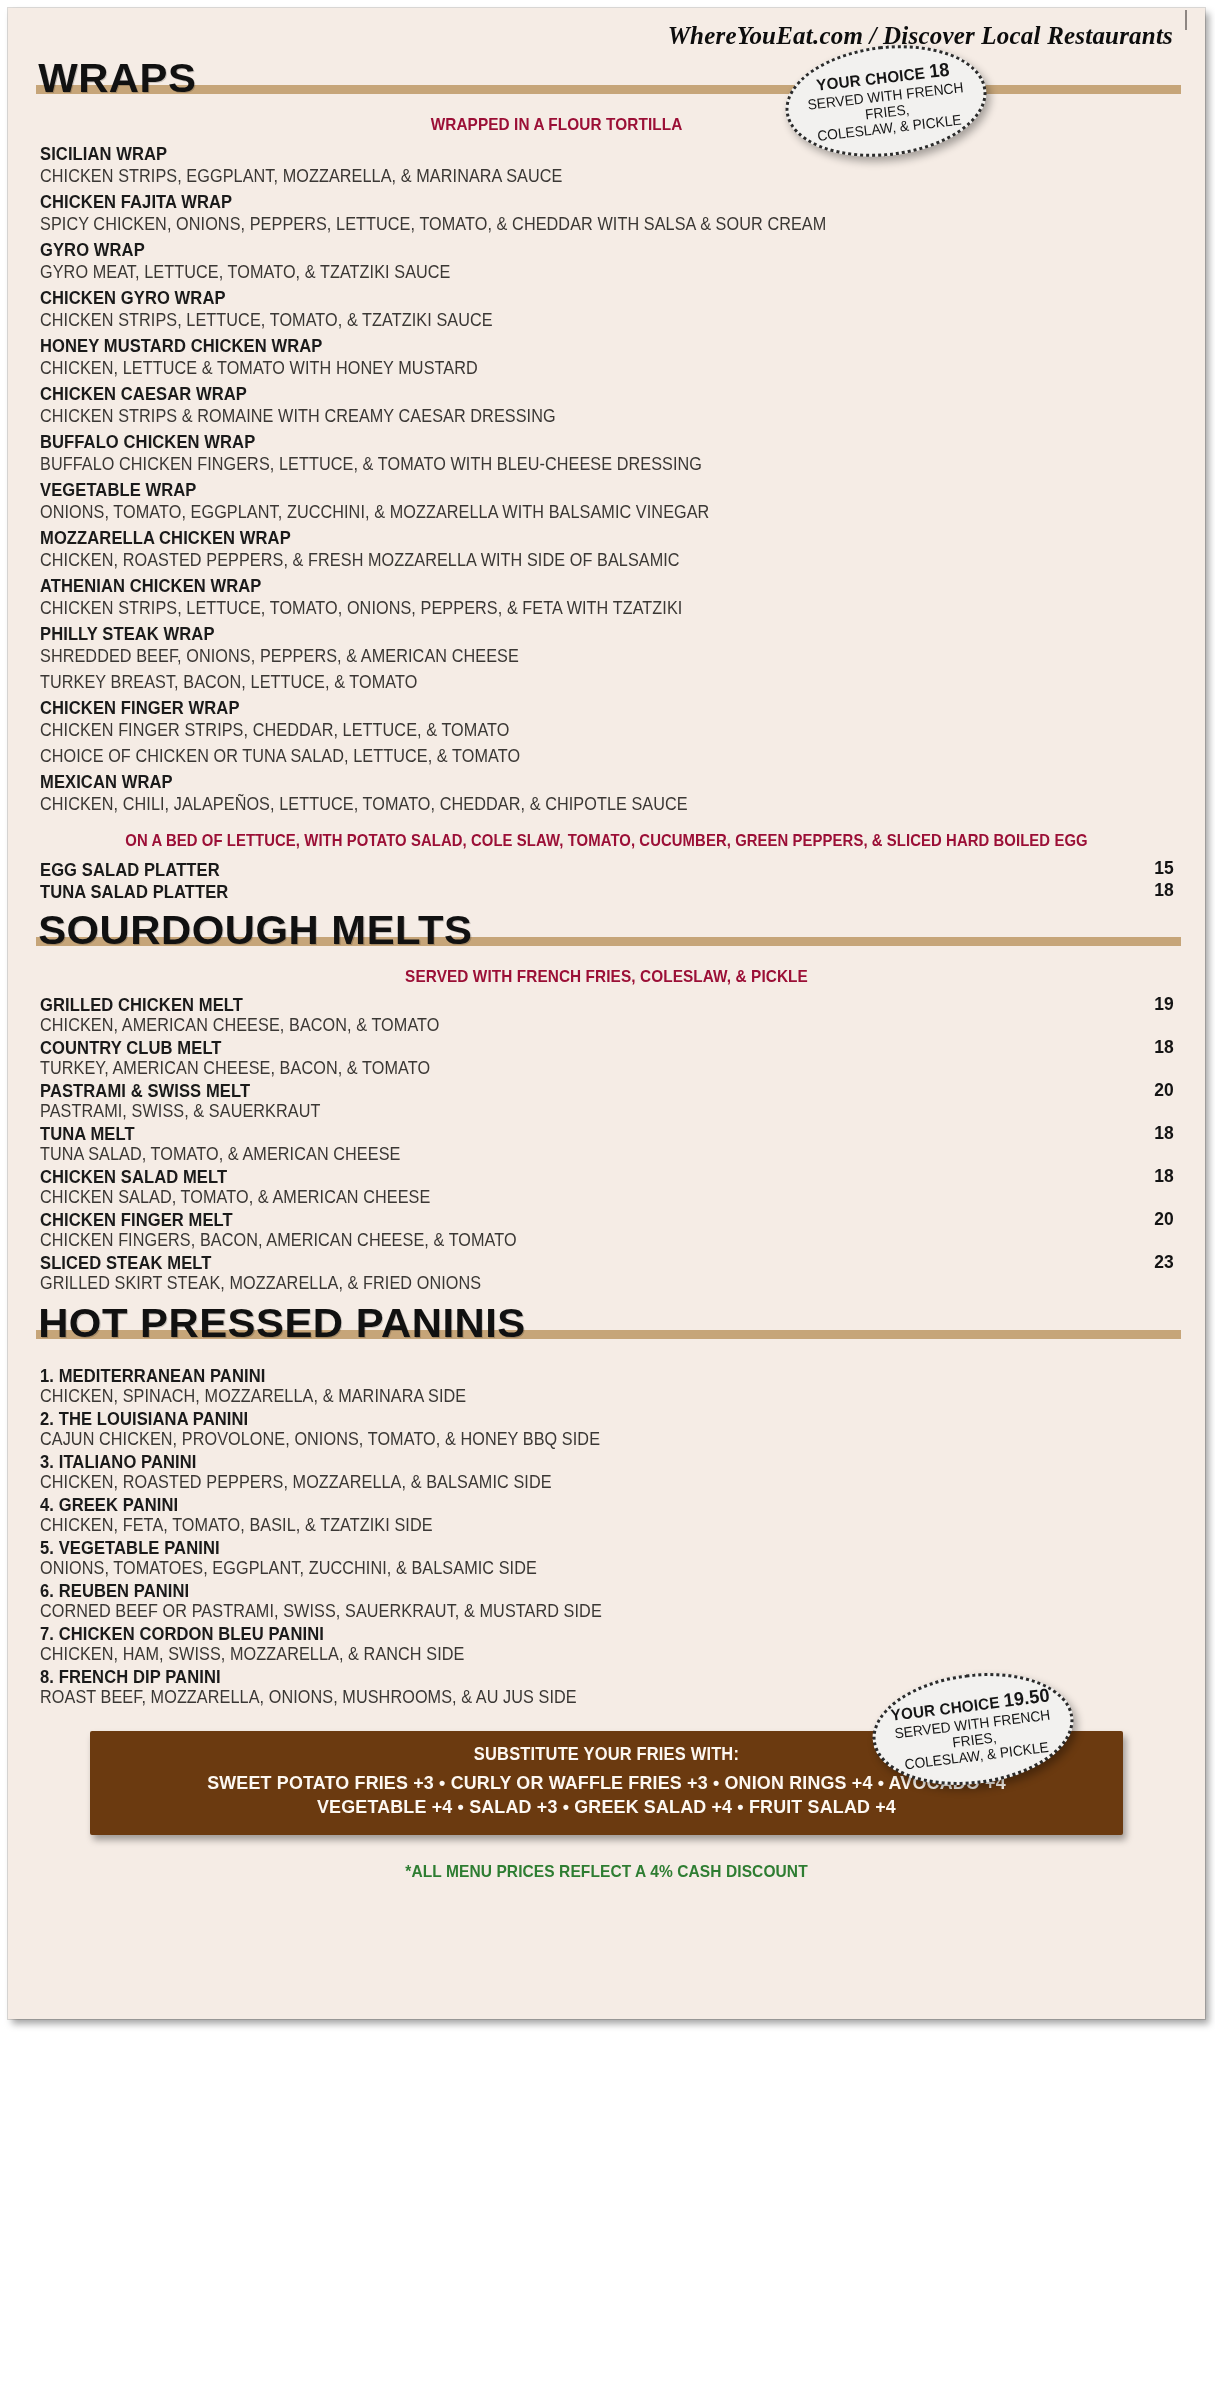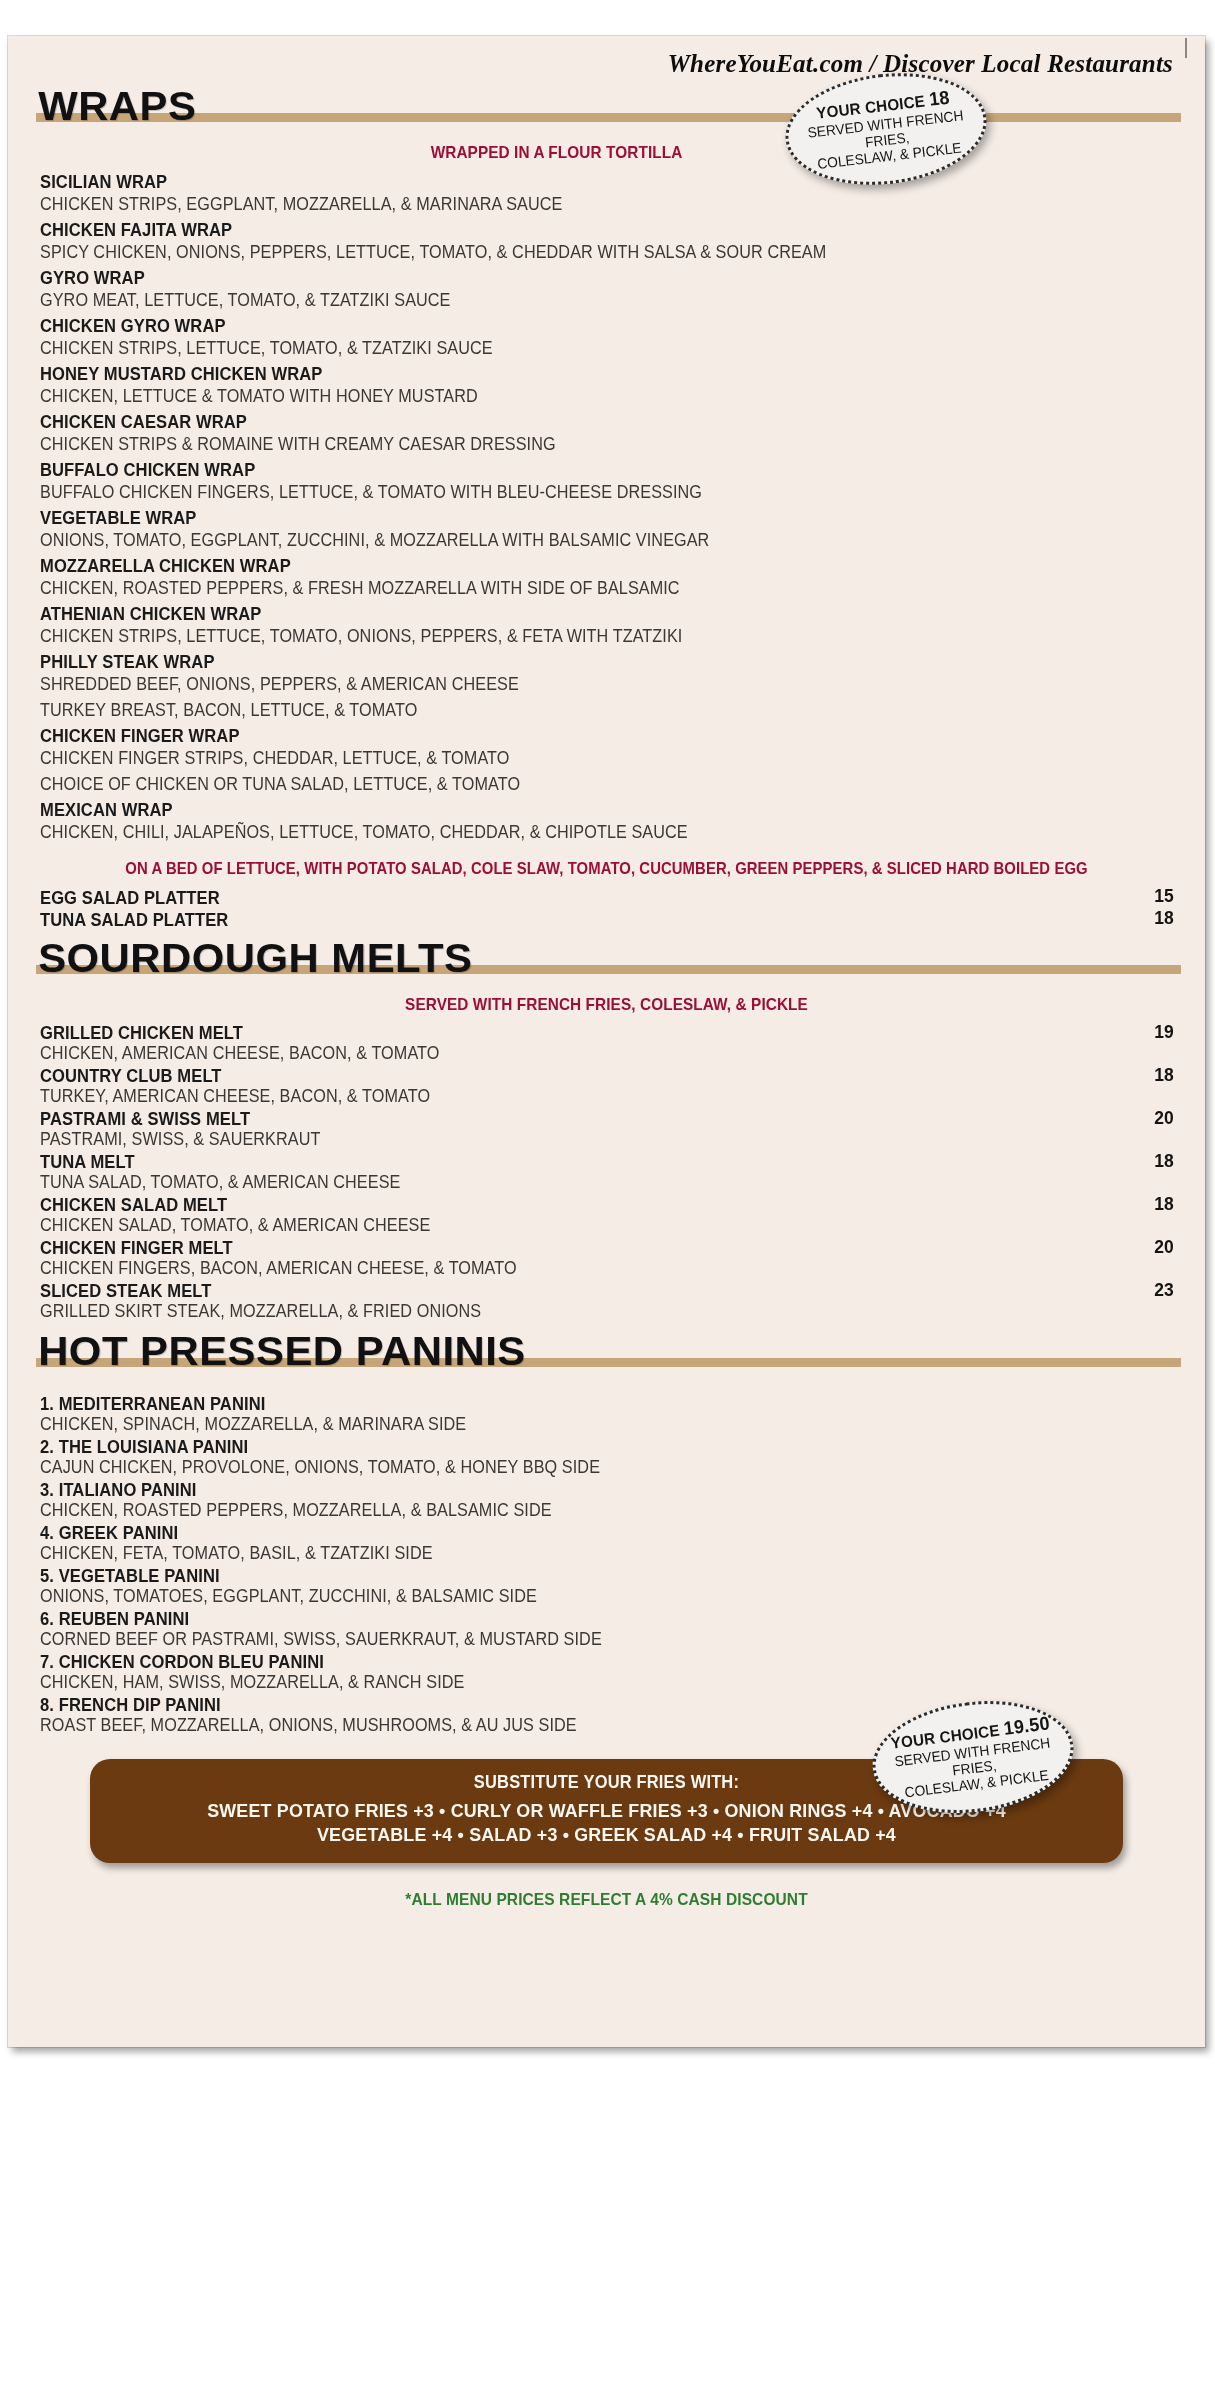--- a/index.html
+++ b/index.html
@@ -16,21 +16,20 @@
   }
 
   
   .page-wrap {
     position: relative;
     width: 1215px;
     height: 2049px;
     background: #ffffff;
     box-sizing: border-box;
     padding: 8px 10px 30px 8px;
-    margin-top: 28px;
   }
   .page {
     position: relative;
     width: 100%;
     height: 100%;
     background: #f5ece5;
     box-sizing: border-box;
     padding: 0 22px;
     box-shadow: 4px 5px 7px rgba(0,0,0,0.35), 0 0 0 1px rgba(120,110,104,0.25);
     overflow: hidden;
@@ -184,21 +183,21 @@
   #sticker-paninis {
     top: 1666px;
     left: 864px;
     transform: rotate(-7deg);
   }
 
   
   .sub-box {
     margin: 22px 60px 0 60px;
     background: #6b3a10;
-    border-radius: 20px;
+    border-radius: 2px;
     box-shadow: 3px 5px 7px rgba(0,0,0,0.35);
     color: #fdf8f2;
     text-align: center;
     padding: 13px 12px 15px 12px;
   }
   .sub-box .sb-title {
     font-weight: 700;
     font-size: 17.5px;
     letter-spacing: .2px;
     transform: scaleX(.94);

